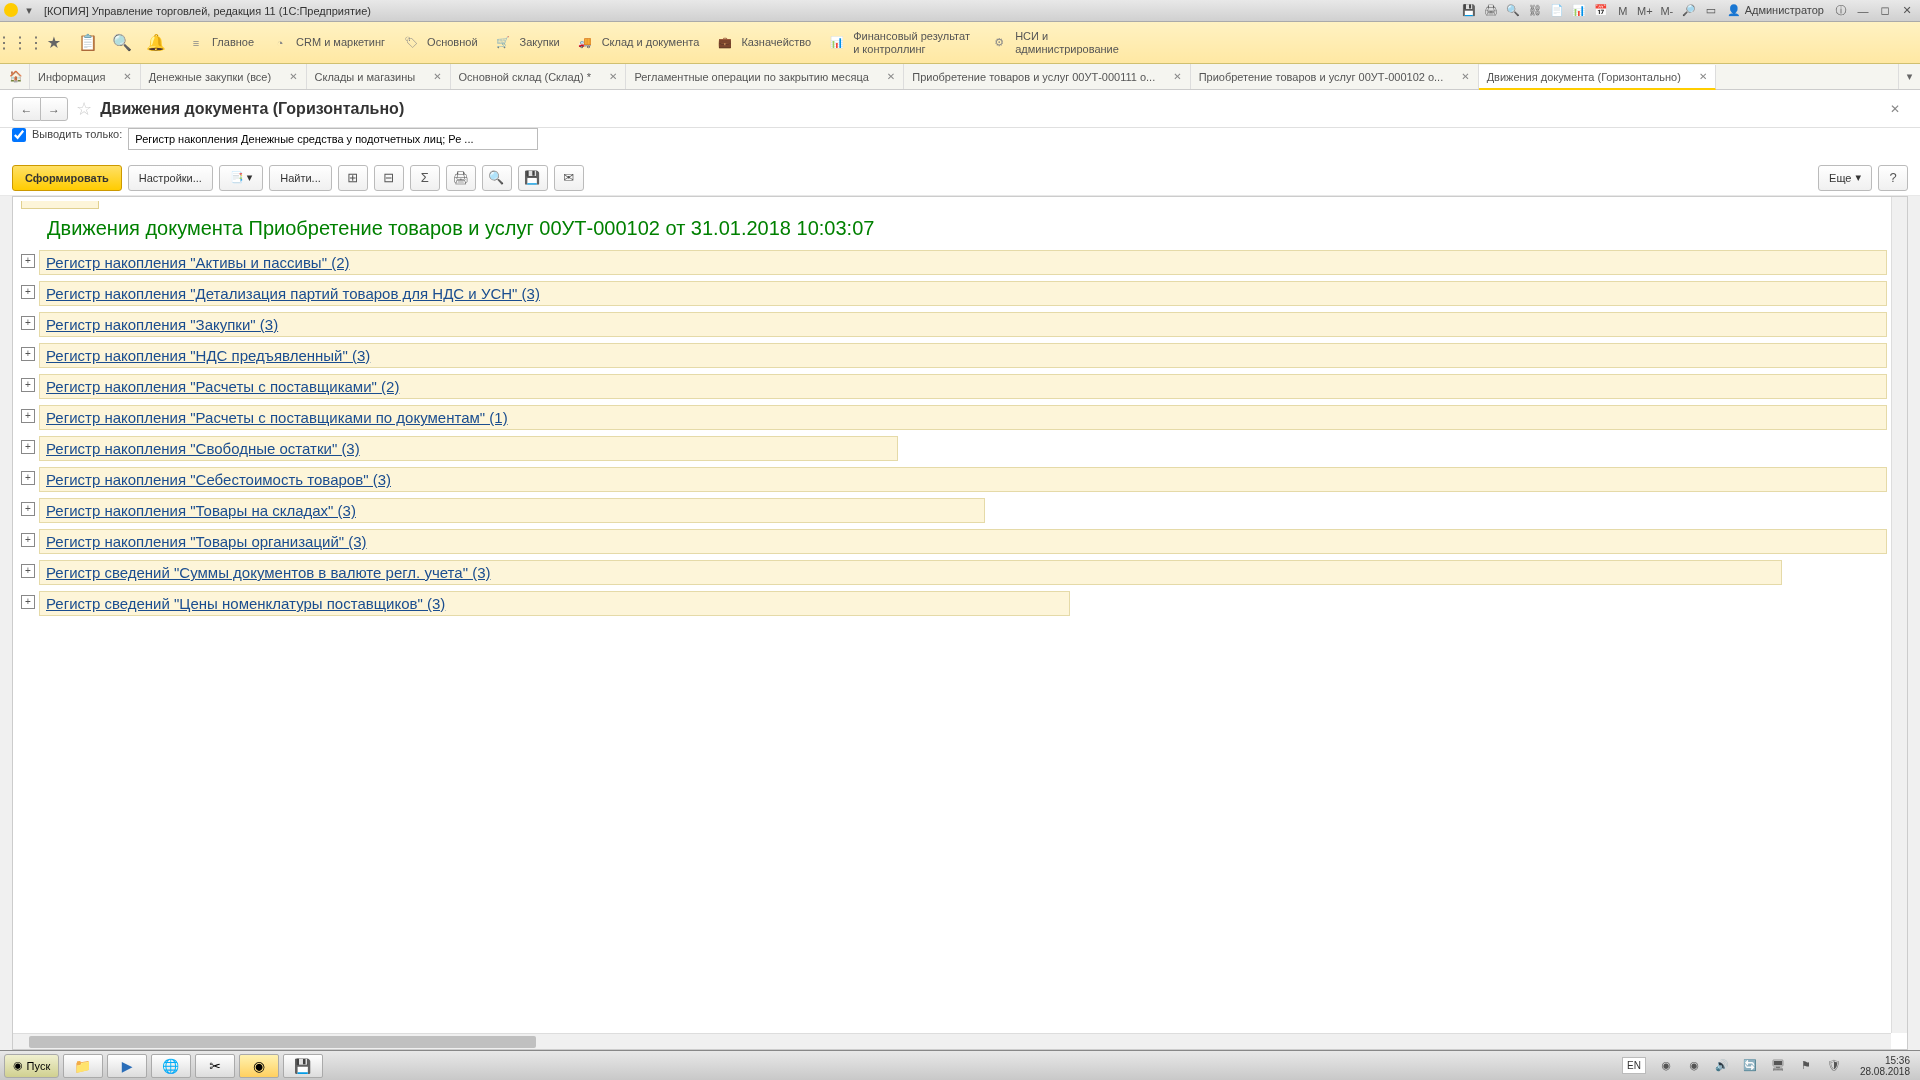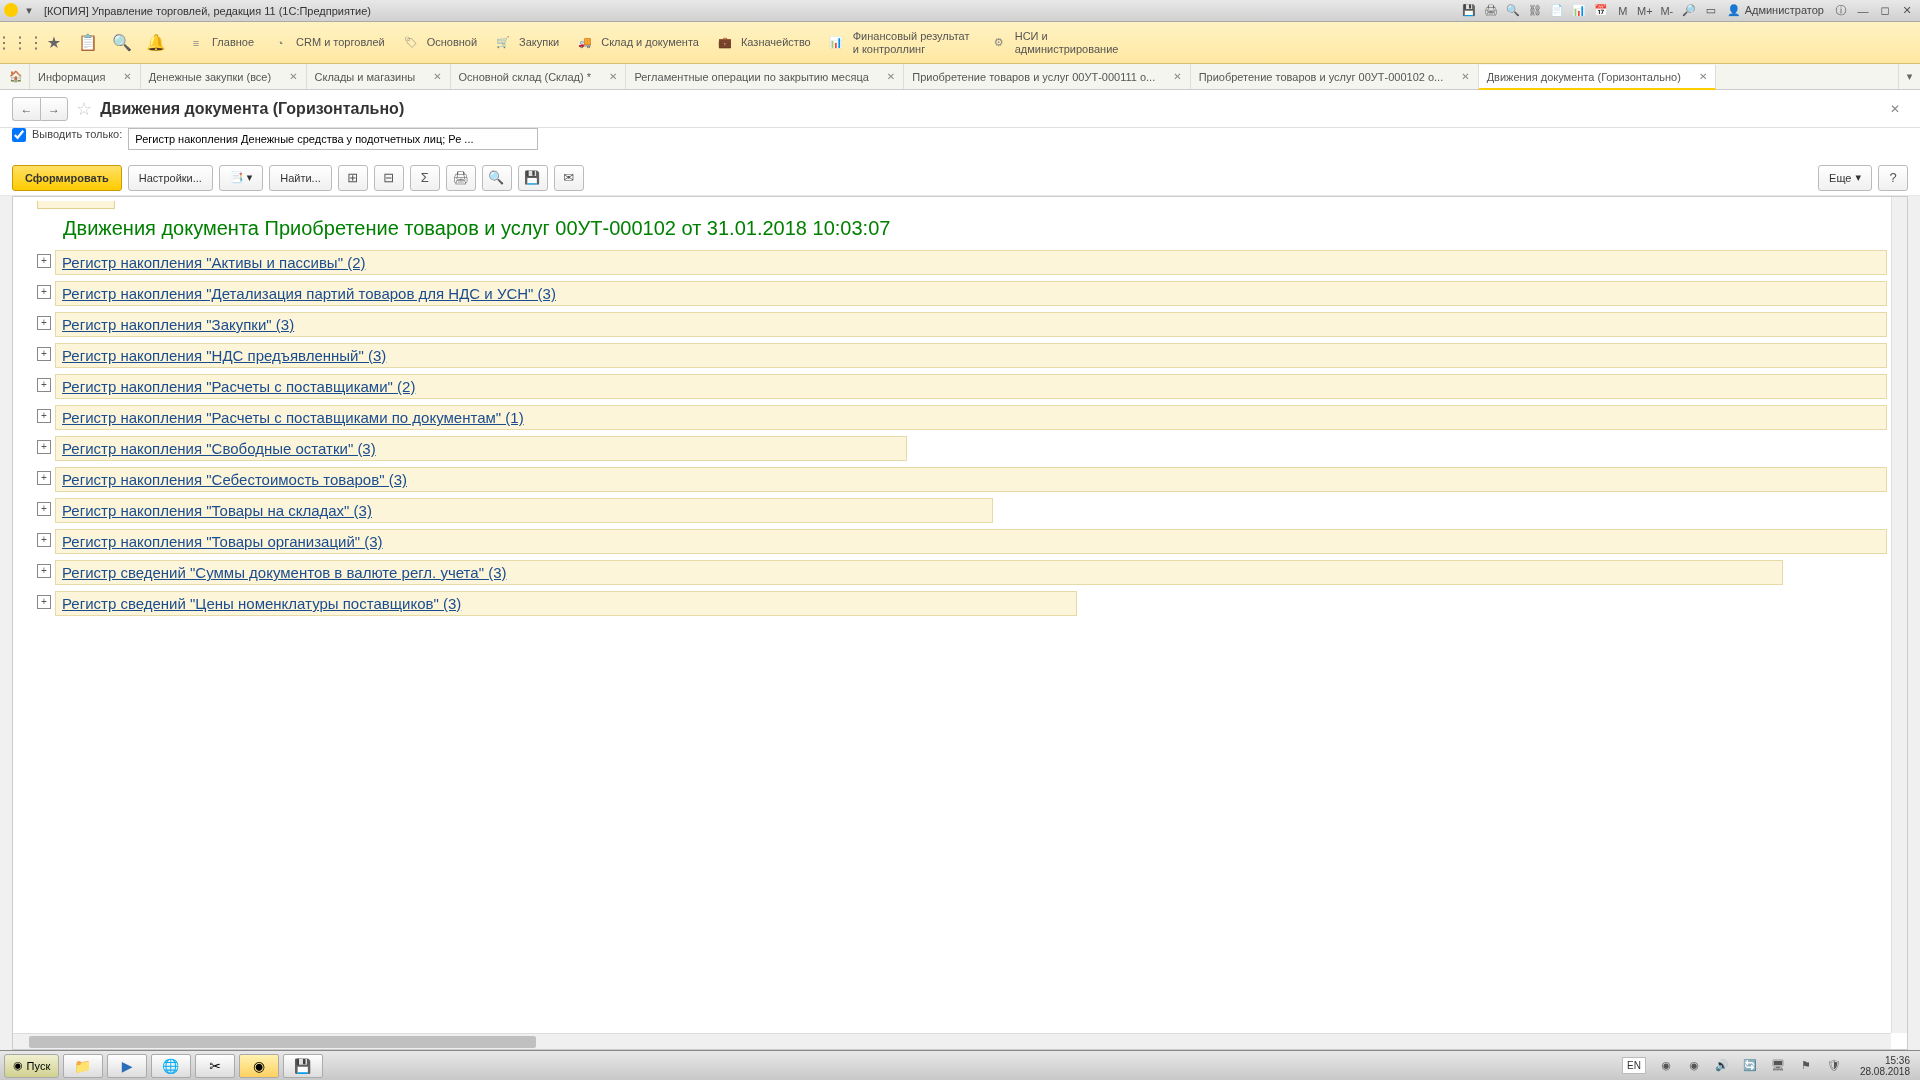--- a/index.html
+++ b/index.html
@@ -46,21 +46,21 @@
   .filter-input { height: 22px; width: 410px; border: 1px solid #bbb; padding: 0 6px; font-size: 11px; background: #fff; }
   
   
   .toolbar { height: 36px; background: #fff; display: flex; align-items: center; padding: 0 12px; gap: 6px; border-bottom: 1px solid #e8e8e8; justify-content: space-between; }
   .btn-primary { height: 26px; padding: 0 12px; background: linear-gradient(#ffe066,#ffcc00); border: 1px solid #cc9900; border-radius: 3px; cursor: pointer; font-size: 11px; color: #333; font-weight: bold; }
   .btn { height: 26px; padding: 0 10px; background: linear-gradient(#fff,#f0f0f0); border: 1px solid #bbb; border-radius: 3px; cursor: pointer; font-size: 11px; color: #333; display: inline-flex; align-items: center; gap: 4px; }
   .btn-icon { height: 26px; width: 30px; background: linear-gradient(#fff,#f0f0f0); border: 1px solid #bbb; border-radius: 3px; cursor: pointer; display: inline-flex; align-items: center; justify-content: center; color: #555; font-size: 13px; }
   .toolbar-spacer { flex: 1; }
   
   
-  .report-wrap { position: absolute; top: 196px; left: 12px; right: 12px; bottom: 30px; background: #fff; border: 1px solid #ccc; overflow: auto; padding-left: 16px; }
+  .report-wrap { position: absolute; top: 196px; left: 12px; right: 12px; bottom: 30px; background: #fff; border: 1px solid #ccc; overflow: auto; }
   .report-inner { padding: 4px 20px 4px 8px; }
   .report-tabstub { width: 78px; height: 8px; background: #fdf5d9; border: 1px solid #e0d090; border-top: none; margin-left: 0; }
   .report-title { font-size: 20px; color: #008000; padding: 8px 0 10px 26px; }
   .reg-row { display: grid; grid-template-columns: 18px 1fr; align-items: stretch; margin-bottom: 6px; }
   .reg-expand { width: 14px; height: 14px; border: 1px solid #888; background: #fff; display: inline-flex; align-items: center; justify-content: center; cursor: pointer; font-size: 10px; color: #555; align-self: start; margin-top: 4px; line-height: 1; }
   .reg-cell { background: #fdf5d9; border: 1px solid #e5daa8; padding: 3px 6px; }
   .reg-link { color: #1a4d8f; text-decoration: underline; font-size: 15px; cursor: pointer; }
   .reg-grid { display: flex; }
   
   
@@ -114,21 +114,21 @@
   <span class="mb-icon">📋</span>
   <span class="mb-icon">🔍</span>
   <span class="mb-icon">🔔</span>
   <div id="menu-sections" style="display:flex;height:100%">
       <div class="mb-section">
         <span class="mb-section-icon">≡</span>
         <span class="mb-section-label">Главное</span>
       </div>
       <div class="mb-section">
         <span class="mb-section-icon">◔</span>
-        <span class="mb-section-label">CRM и торговлей</span>
+        <span class="mb-section-label">CRM и маркетинг</span>
       </div>
       <div class="mb-section">
         <span class="mb-section-icon">🏷</span>
         <span class="mb-section-label">Основной</span>
       </div>
       <div class="mb-section">
         <span class="mb-section-icon">🛒</span>
         <span class="mb-section-label">Закупки</span>
       </div>
       <div class="mb-section">

